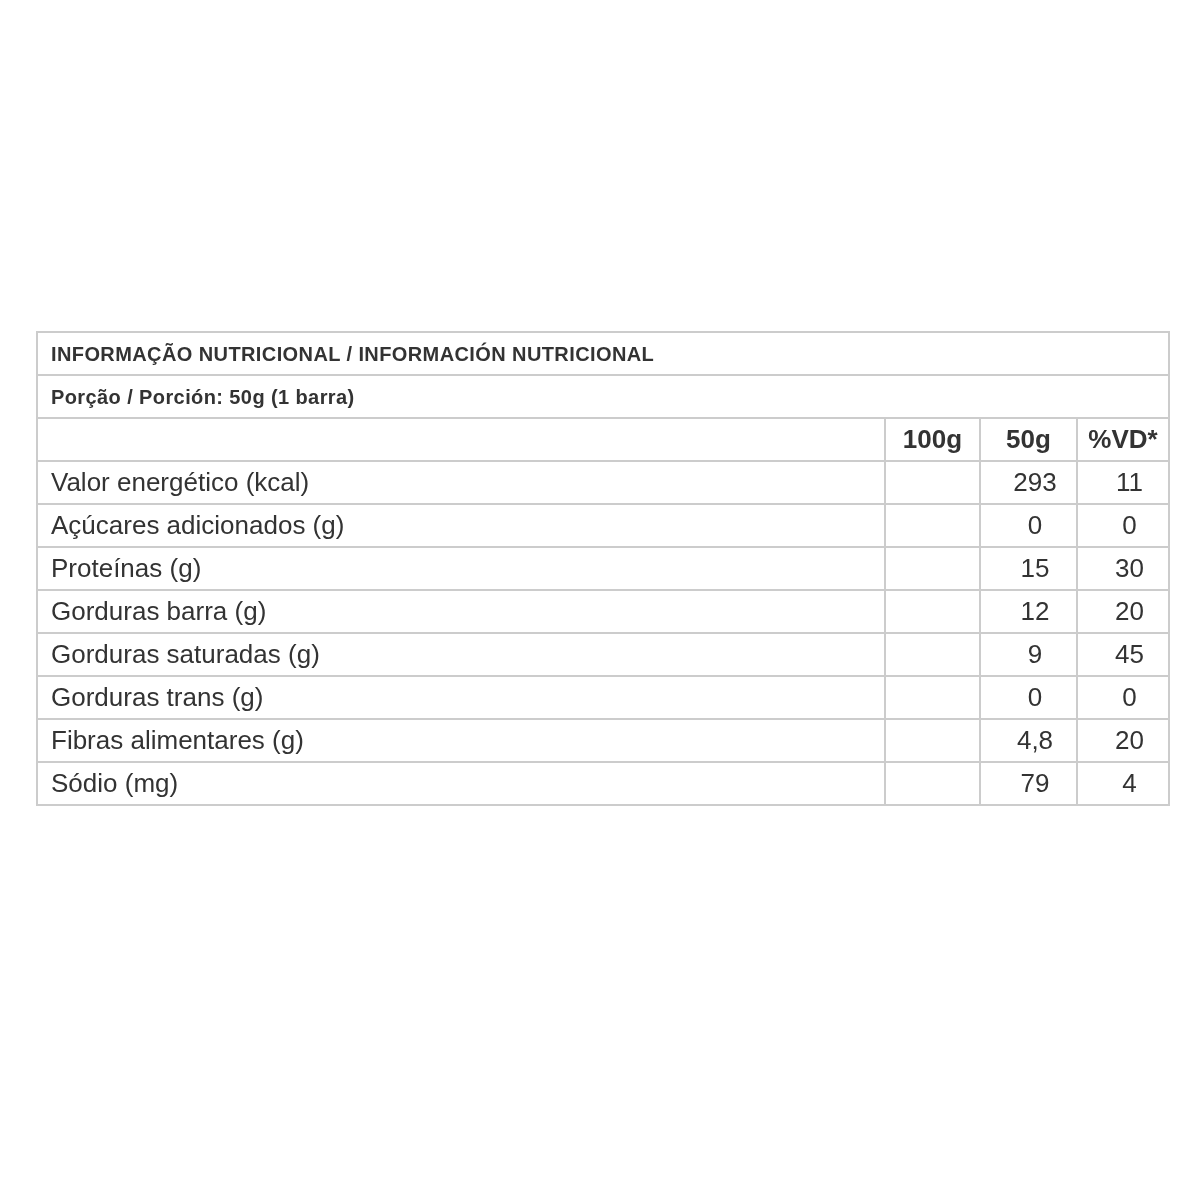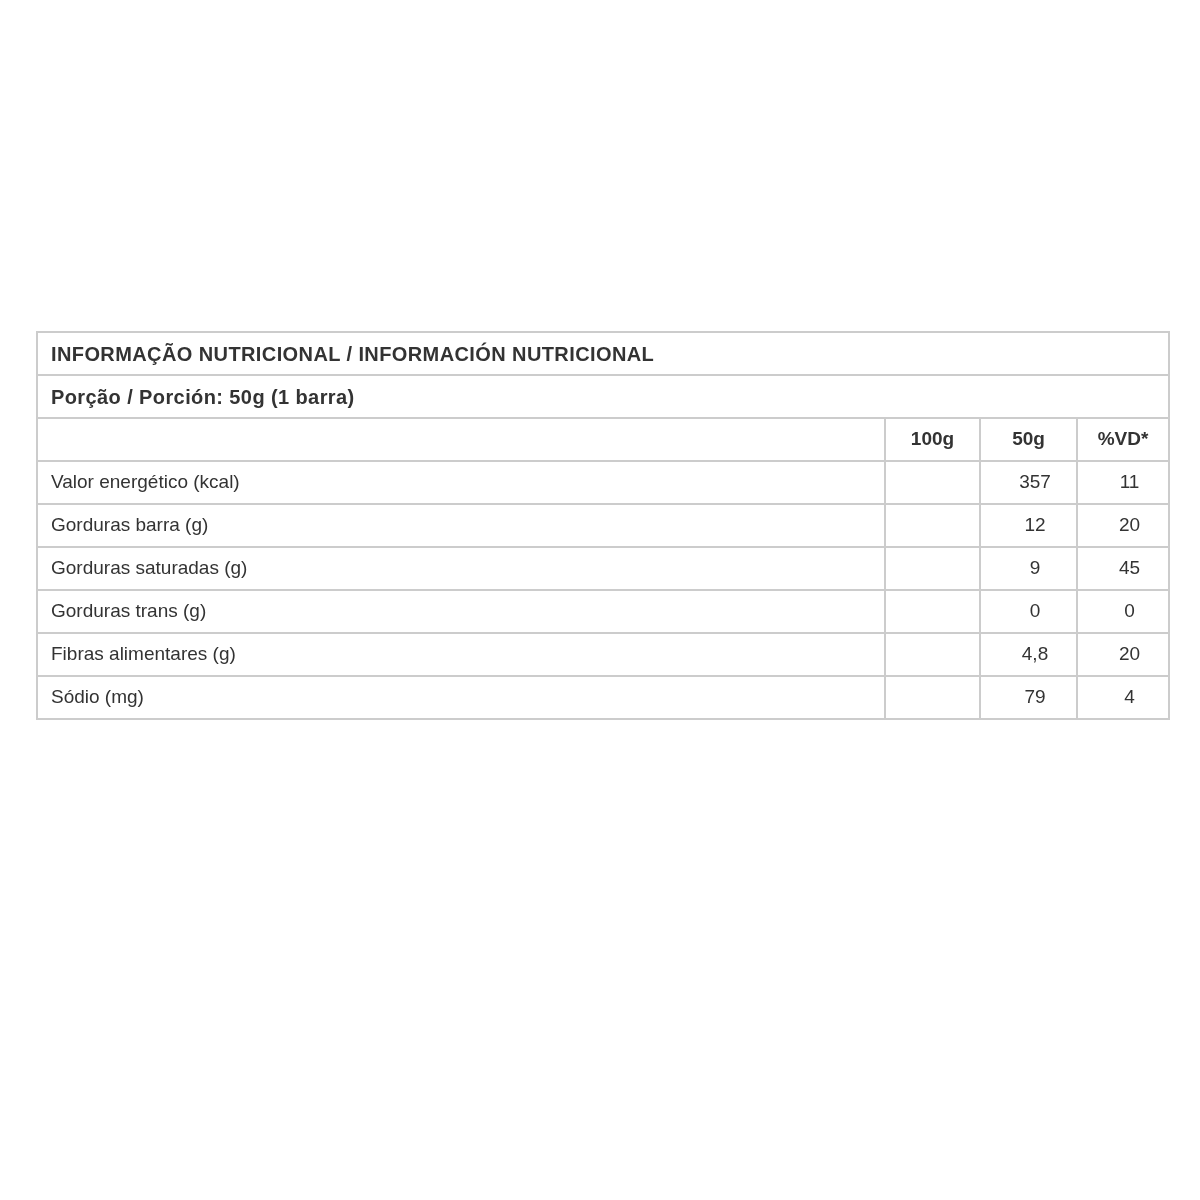--- a/index.html
+++ b/index.html
@@ -22,21 +22,21 @@
     left: 36px;
     top: 299px;
     width: 1132px;
     border-collapse: collapse;
     table-layout: fixed;
     margin-top: 32px;
   }
   table.nutrition td {
     border: 2px solid #cccccc;
     height: 41px;
-    font-size: 19px;
+    font-size: 26px;
     line-height: 1.1;
     vertical-align: middle;
     padding: 0 0 0 13px;
     color: #333333;
     white-space: nowrap;
     overflow: hidden;
   }
   col.c-label { width: 848px; }
   col.c-100g  { width: 95px; }
   col.c-50g   { width: 97px; }
@@ -78,22 +78,34 @@
       <tr class="cols-row">
         <td></td>
         <td class="num">100g</td>
         <td class="num">50g</td>
         <td class="num">%VD*</td>
       </tr>
 
       <tr>
         <td>Valor energético (kcal)</td>
         <td class="num"></td>
-        <td class="num">357</td>
+        <td class="num">293</td>
         <td class="num">11</td>
+      </tr>
+      <tr>
+        <td>Açúcares adicionados (g)</td>
+        <td class="num"></td>
+        <td class="num">0</td>
+        <td class="num">0</td>
+      </tr>
+      <tr>
+        <td>Proteínas (g)</td>
+        <td class="num"></td>
+        <td class="num">15</td>
+        <td class="num">30</td>
       </tr>
       <tr>
         <td>Gorduras barra (g)</td>
         <td class="num"></td>
         <td class="num">12</td>
         <td class="num">20</td>
       </tr>
       <tr>
         <td>Gorduras saturadas (g)</td>
         <td class="num"></td>

